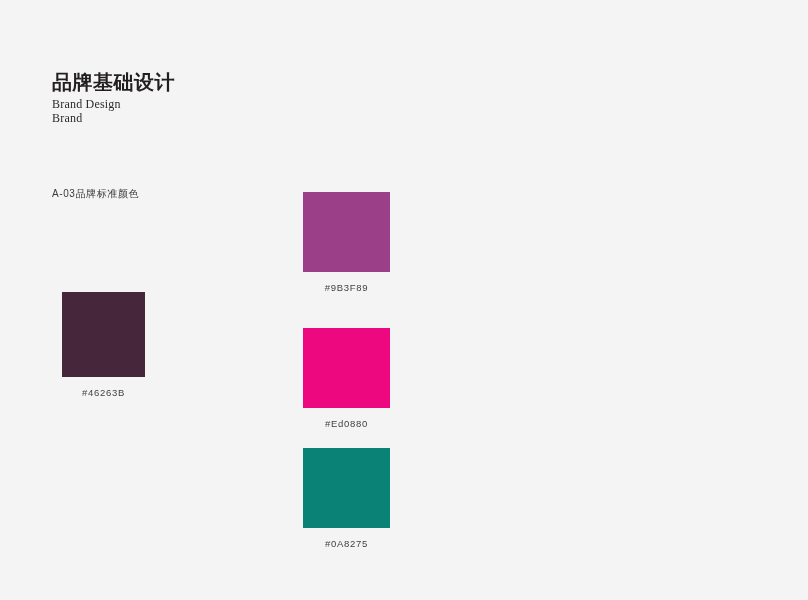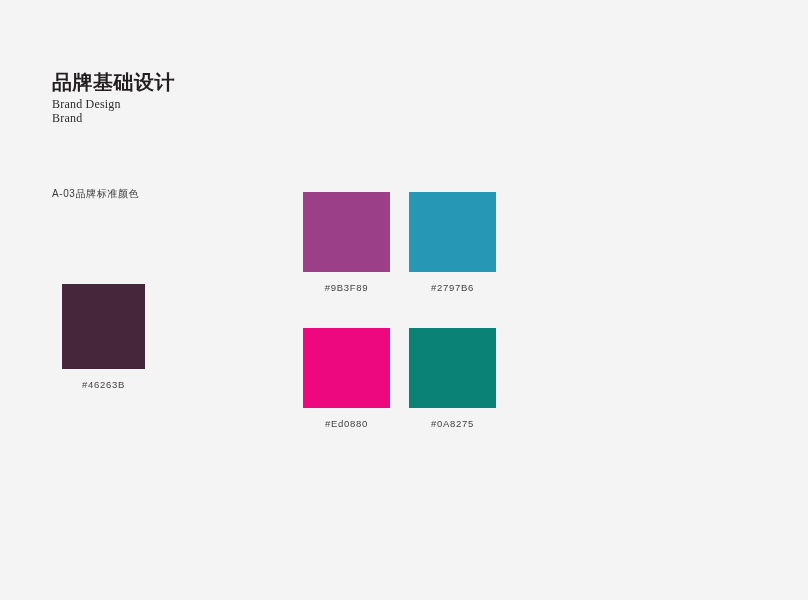--- a/index.html
+++ b/index.html
@@ -61,21 +61,21 @@
     font-weight: 400;
     color: #3a3a3a;
     letter-spacing: 0.6px;
     white-space: nowrap;
   }
 
   
   .feature-swatch-wrap {
     position: absolute;
     left: 62px;
-    top: 284px;
+    top: 292px;
     width: 83px;
   }
   .feature-swatch {
     width: 83px;
     height: 85px;
     display: block;
   }
   .feature-caption {
     margin-top: 10px;
     text-align: center;
@@ -92,20 +92,21 @@
     left: 303px;
     top: 192px;
     width: 402px;
   }
   .palette-row {
     display: flex;
     gap: 19px;
   }
   .palette-row + .palette-row {
     margin-top: 35px;
+    flex-direction: column;
   }
   .swatch-cell {
     width: 87px;
   }
   .swatch-chip {
     width: 87px;
     height: 80px;
     display: block;
   }
   .swatch-caption {
@@ -135,24 +136,20 @@
     <div class="feature-caption">#46263B</div>
   </div>
 
   <div class="palette-grid">
 
     <div class="palette-row">
       <div class="swatch-cell">
         <div class="swatch-chip" style="background-color: rgb(155, 63, 137);"></div>
         <div class="swatch-caption">#9B3F89</div>
       </div>
-      <div class="swatch-cell">
-        <div class="swatch-chip" style="background-color: rgb(39, 151, 182);"></div>
-        <div class="swatch-caption">#2797B6</div>
-      </div>
     </div>
 
     <div class="palette-row">
       <div class="swatch-cell">
         <div class="swatch-chip" style="background-color: rgb(237, 8, 128);"></div>
         <div class="swatch-caption">#Ed0880</div>
       </div>
       <div class="swatch-cell">
         <div class="swatch-chip" style="background-color: rgb(10, 130, 117);"></div>
         <div class="swatch-caption">#0A8275</div>

